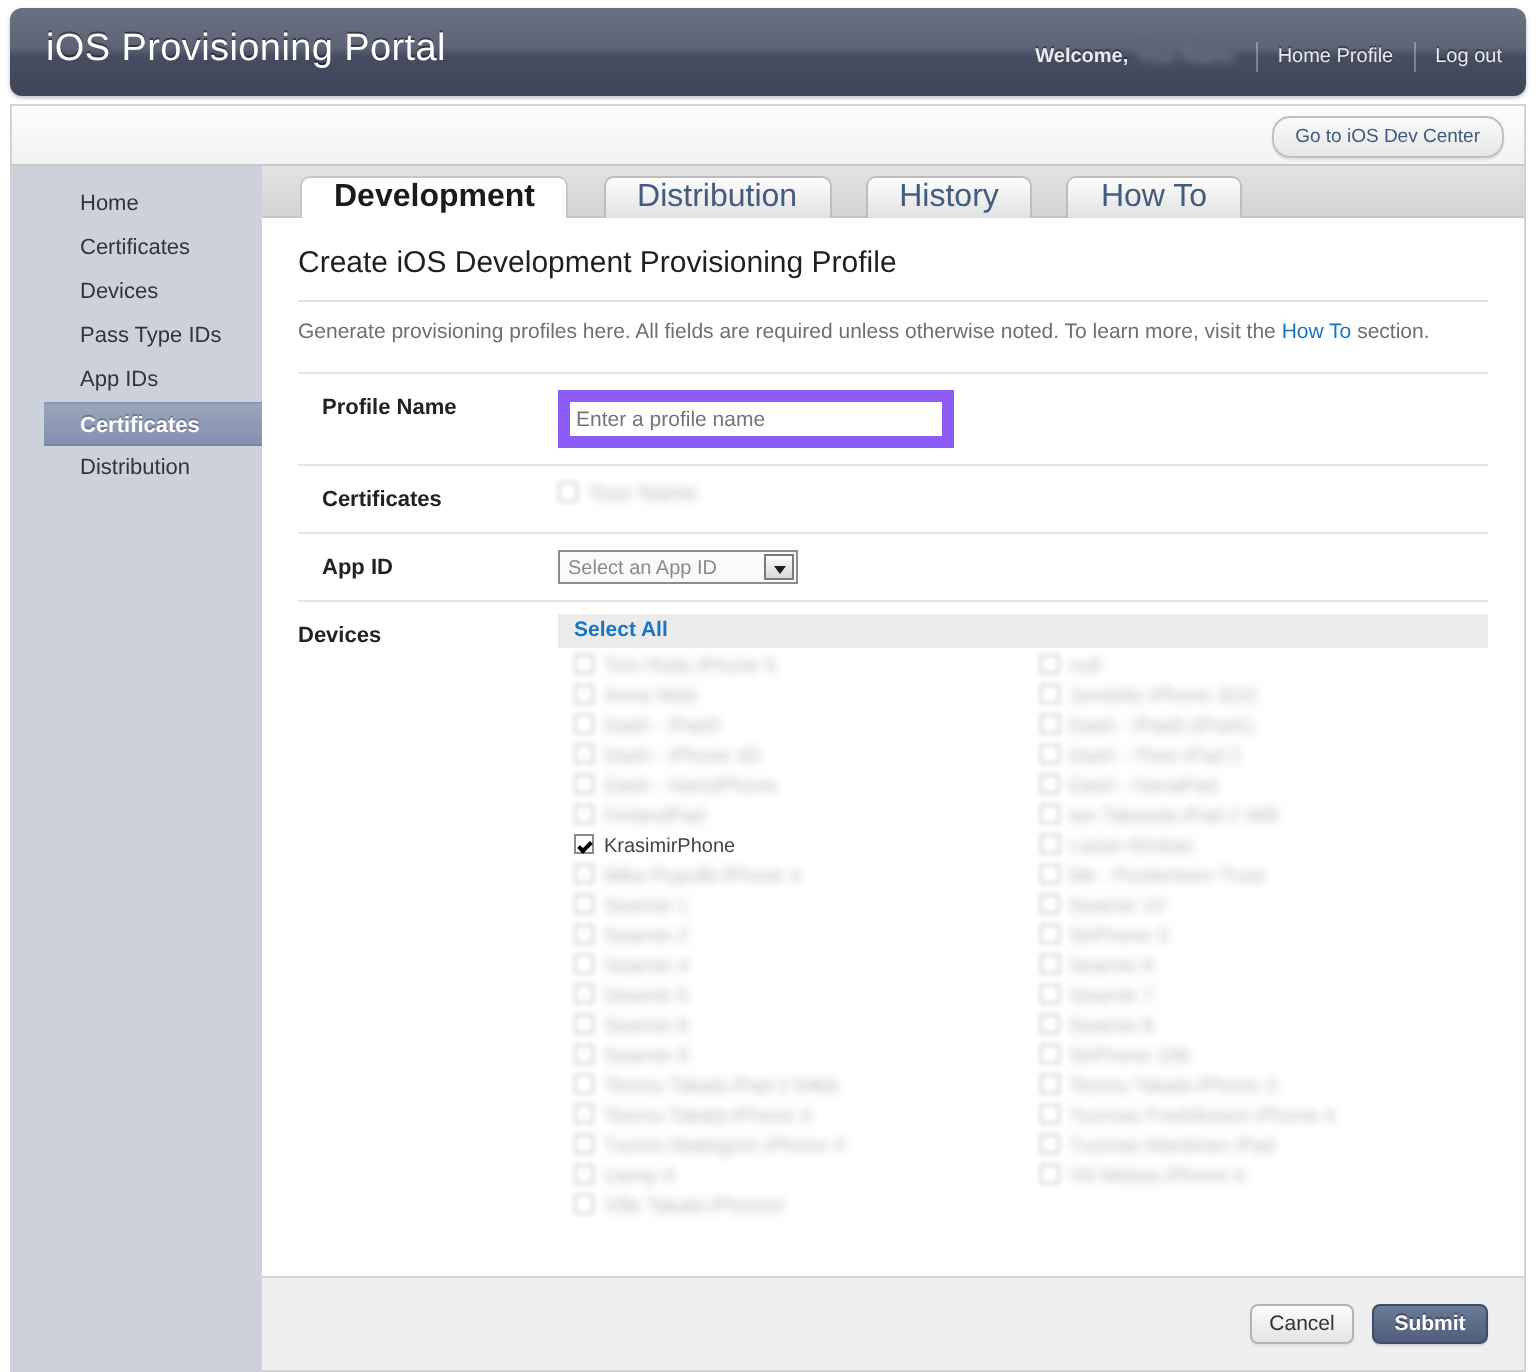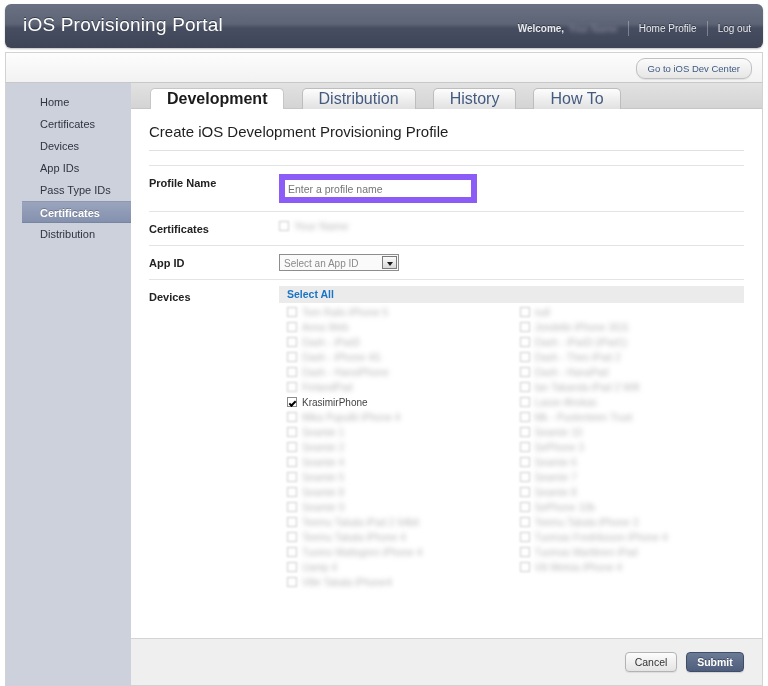--- a/index.html
+++ b/index.html
@@ -177,21 +177,21 @@
   .intro a{color:#1a74c4;text-decoration:none;}
 
   .formrow{
     position:relative;
     margin:0 18px;
     border-top:1px solid #e4e4e4;
     min-height:33px;
   }
   .formrow:first-of-type{border-top:1px solid #e4e4e4;}
   .formrow .lbl{
-    position:absolute;left:0;top:11px;
+    position:absolute;left:12px;top:11px;
     font-size:11px;font-weight:bold;color:#222;
   }
   .formrow .ctl{
     margin-left:130px;padding:8px 0 8px 0;
   }
   #profile-name-input{
     width:180px;height:15px;
     font-family:"Liberation Sans", sans-serif;font-size:10.5px;
     color:#999;
     border:6px solid #8b5cf6;
@@ -275,39 +275,42 @@
 
 <div id="subheader">
   <div id="devcenter">Go to iOS Dev Center</div>
 </div>
 
 <div id="sidebar">
   <div class="nav-spacer"></div>
   <div class="nav-item">Home</div>
   <div class="nav-item">Certificates</div>
   <div class="nav-item">Devices</div>
+  <div class="nav-item">Pass Type IDs</div>
   <div class="nav-item">App IDs</div>
-  <div class="nav-item">Pass Type IDs</div>
   <div class="nav-item active">Certificates</div>
   <div class="nav-item">Distribution</div>
 </div>
 
 <div id="main">
 
   <div id="tabstrip">
     <div class="tab active">Development</div>
     <div class="tab">Distribution</div>
     <div class="tab">History</div>
     <div class="tab">How To</div>
   </div>
 
   <div id="panelbody">
 
     <div class="page-title">Create iOS Development Provisioning Profile</div>
     <div class="hr"></div>
+    <div class="intro">
+      <span>Generate provisioning profiles here. All fields are required unless otherwise noted. To learn more, visit the </span><a href="#">How To</a><span> section.</span>
+    </div>
 
     <div style="height:14px"></div>
 
     <div class="formrow">
       <div class="lbl">Profile Name</div>
       <div class="ctl">
         <input id="profile-name-input" type="text" placeholder="Enter a profile name" style="">
       </div>
     </div>
 

